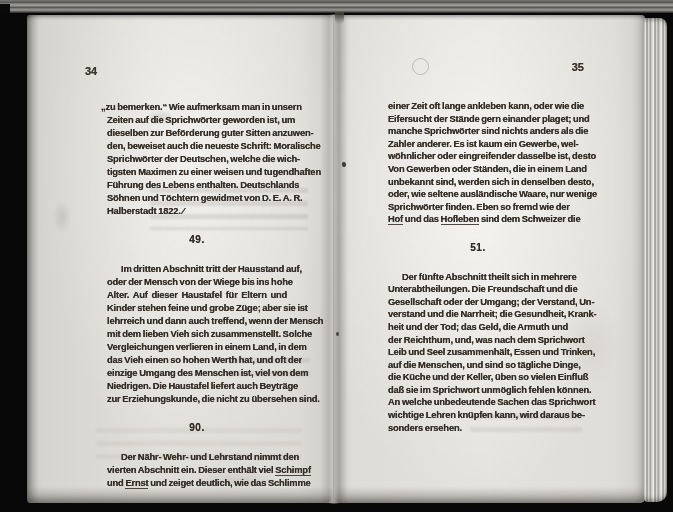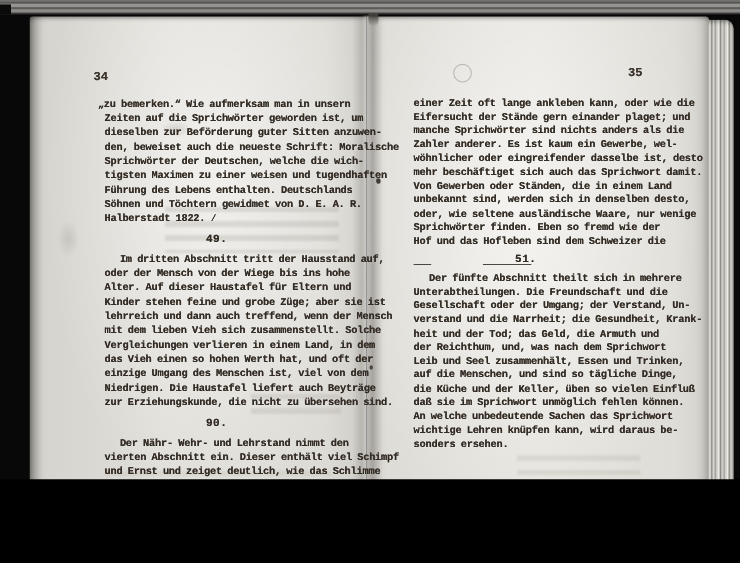--- a/index.html
+++ b/index.html
@@ -1,19 +1,19 @@
 <!DOCTYPE html>
 <html><head>
 <meta charset="utf-8">
 <style>
   html,body{margin:0;padding:0;background:#000;}
   .scan{
-    position:relative;width:673px;height:436px;overflow:hidden;
+    position:relative;width:673px;height:512px;overflow:hidden;
     background:#080808;
-    font-family:Liberation Mono, monospace;
+    font-family:Liberation Sans, sans-serif;
   }
   
   .top-strip{
     position:absolute;left:0;top:0;width:673px;height:13px;
     background:
       repeating-linear-gradient(180deg,
         rgba(255,255,255,0.18) 0 1px, rgba(0,0,0,0.25) 2px 3px, rgba(255,255,255,0.10) 4px 5px),
       linear-gradient(180deg,#4a4a48 0%,#8f8d89 30%,#767471 55%,#8a8884 70%,#3f3e3c 100%);
   }
   .top-strip-wedge{position:absolute;left:0;top:4px;width:10px;height:9px;background:#0a0a0a;}
@@ -68,26 +68,26 @@
   }
   
   .text-block{
     position:absolute;width:212px;overflow:visible;
     color:#322c24;font-weight:700;font-size:9.4px;
     letter-spacing:-0.2px;word-spacing:-0.6px;
     text-shadow:0 0 0.3px rgba(50,44,36,0.85);
   }
   .left-text{left:91px;top:84px;line-height:13px;}
   .right-text{left:372px;top:84px;line-height:12.6px;}
-  .para{margin:4px;}
+  .para{margin:16px;}
   .line{text-align:justify;text-align-last:justify;white-space:nowrap;}
   .line.end{text-align-last:left;}
   .line.indent{text-indent:14px;}
   .line.outdent{margin-left:-6px;}
-  .u{border-bottom:1px solid rgba(48,42,35,0.85);padding-bottom:15px;}
+  .u{border-bottom:1px solid rgba(48,42,35,0.85);padding-bottom:0;}
   .heading{text-align:center;font-size:10px;letter-spacing:0.5px;}
   .left-text .heading{margin-top:7px;margin-bottom:2px;}
   .right-text .heading{margin-top:1px;margin-bottom:3px;}
   .page-number{
     position:absolute;color:#3a342c;font-weight:700;font-size:11px;
     text-shadow:0 0 0.3px rgba(50,44,36,0.8);
   }
   .pn-left{left:85px;top:65px;}
   .pn-right{left:372px;top:61px;width:212px;text-align:right;}
   
@@ -171,21 +171,20 @@
         <div class="line">und <span class="u">Ernst</span> und zeiget deutlich, wie das Schlimme</div>
       </div>
     </div>
   <div class="text-block right-text">
       <div class="para">
         <div class="line">einer Zeit oft lange ankleben kann, oder wie die</div>
         <div class="line">Eifersucht der Stände gern einander plaget; und</div>
         <div class="line">manche Sprichwörter sind nichts anders als die</div>
         <div class="line">Zahler anderer.  Es ist kaum ein Gewerbe, wel-</div>
         <div class="line">wöhnlicher oder eingreifender dasselbe ist, desto</div>
-        <div class="line">mehr beschäftiget sich auch das Sprichwort damit.</div>
         <div class="line">Von Gewerben oder Ständen, die in einem Land</div>
         <div class="line">unbekannt sind, werden sich in denselben desto,</div>
         <div class="line">oder, wie seltene ausländische Waare, nur wenige</div>
         <div class="line">Sprichwörter finden.  Eben so fremd wie der</div>
         <div class="line"><span class="u">Hof</span> und das <span class="u">Hofleben</span> sind dem Schweizer die</div>
       </div>
       <div class="heading">51.</div>
       <div class="para">
         <div class="line indent">Der fünfte Abschnitt theilt sich in mehrere</div>
         <div class="line">Unterabtheilungen.   Die Freundschaft und die</div>

